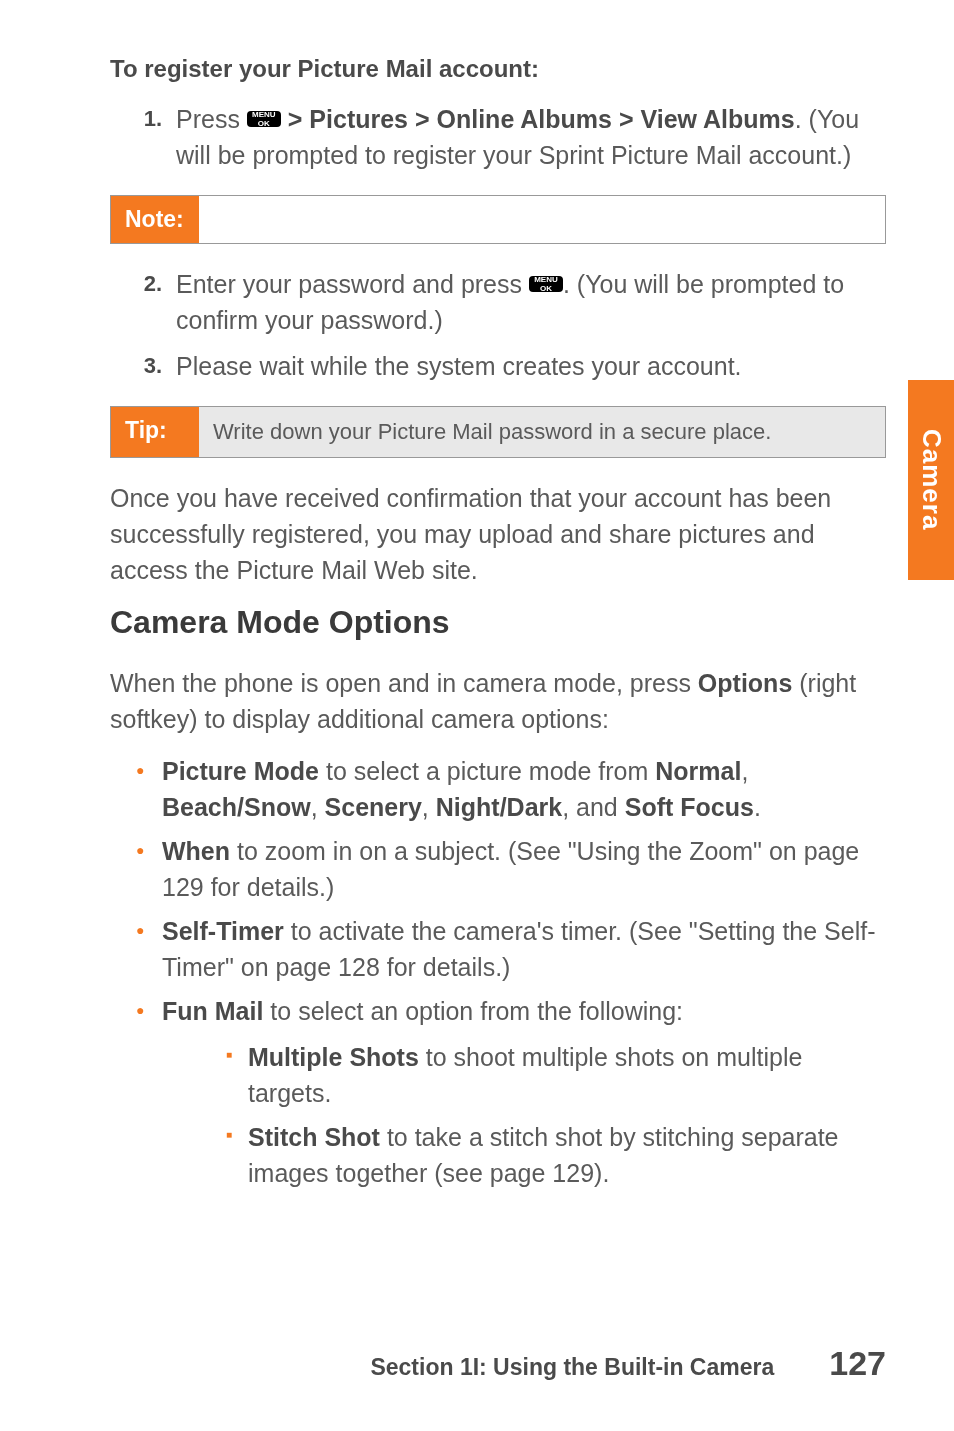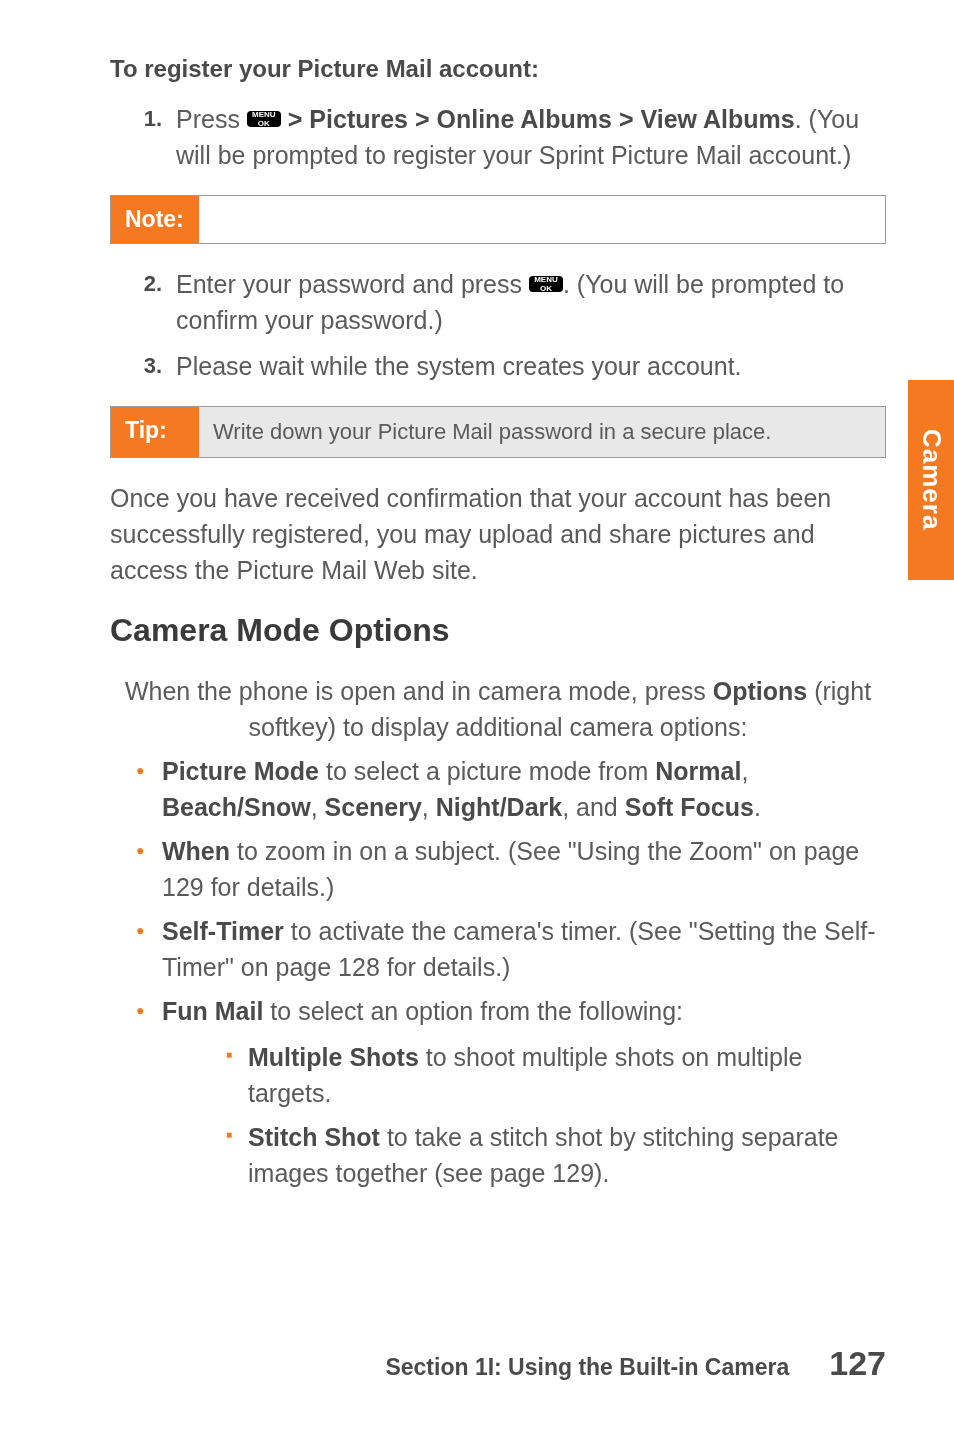--- a/index.html
+++ b/index.html
@@ -88,21 +88,21 @@
       color: #5a5a5a;
       font-size: 22px;
       padding: 10px 14px;
       line-height: 30px;
       flex: 1;
     }
     .para {
       font-size: 25px;
       color: #5a5a5a;
       line-height: 36px;
-      margin-bottom: 24px;
+      margin-bottom: 16px;
     }
     .h2 {
       font-weight: bold;
       font-size: 32px;
       color: #3a3a3a;
       margin-bottom: 24px;
     }
     .bullet-list {
       padding-left: 26px;
     }
@@ -160,21 +160,21 @@
       letter-spacing: 1px;
     }
     .footer {
       position: absolute;
       bottom: 48px;
       right: 68px;
       left: 110px;
       display: flex;
       justify-content: flex-end;
       align-items: baseline;
-      gap: 40px;
+      gap: 55px;
     }
     .footer-title {
       font-weight: bold;
       font-size: 23px;
       color: #4a4a4a;
     }
     .footer-page {
       font-weight: bold;
       font-size: 34px;
       color: #4a4a4a;
@@ -224,21 +224,21 @@
 
   <div class="callout-box">
     <div class="callout-label">Tip:</div>
     <div class="callout-body">Write down your Picture Mail password in a secure place.</div>
   </div>
 
   <div class="para">Once you have received confirmation that your account has been successfully registered, you may upload and share pictures and access the Picture Mail Web site.</div>
 
   <div class="h2">Camera Mode Options</div>
 
-  <div class="para" style="margin-bottom:8px;text-align:center;">
+  <div class="para" style="margin-bottom:16px;">
     <span>When the phone is open and in camera mode, press </span><span class="bold-inline">Options</span><span> (right softkey) to display additional camera options:</span>
   </div>
 
   <div class="bullet-list" id="bullet-root">
       <div class="bullet-item">
         <div class="dot"></div>
         <div class="bullet-body"><span class="bold-inline">Picture Mode</span><span> to select a picture mode from </span><span class="bold-inline">Normal</span><span>, </span><span class="bold-inline">Beach/Snow</span><span>, </span><span class="bold-inline">Scenery</span><span>, </span><span class="bold-inline">Night/Dark</span><span>, and </span><span class="bold-inline">Soft Focus</span><span>.</span></div>
       </div>
       <div class="bullet-item">
         <div class="dot"></div>

